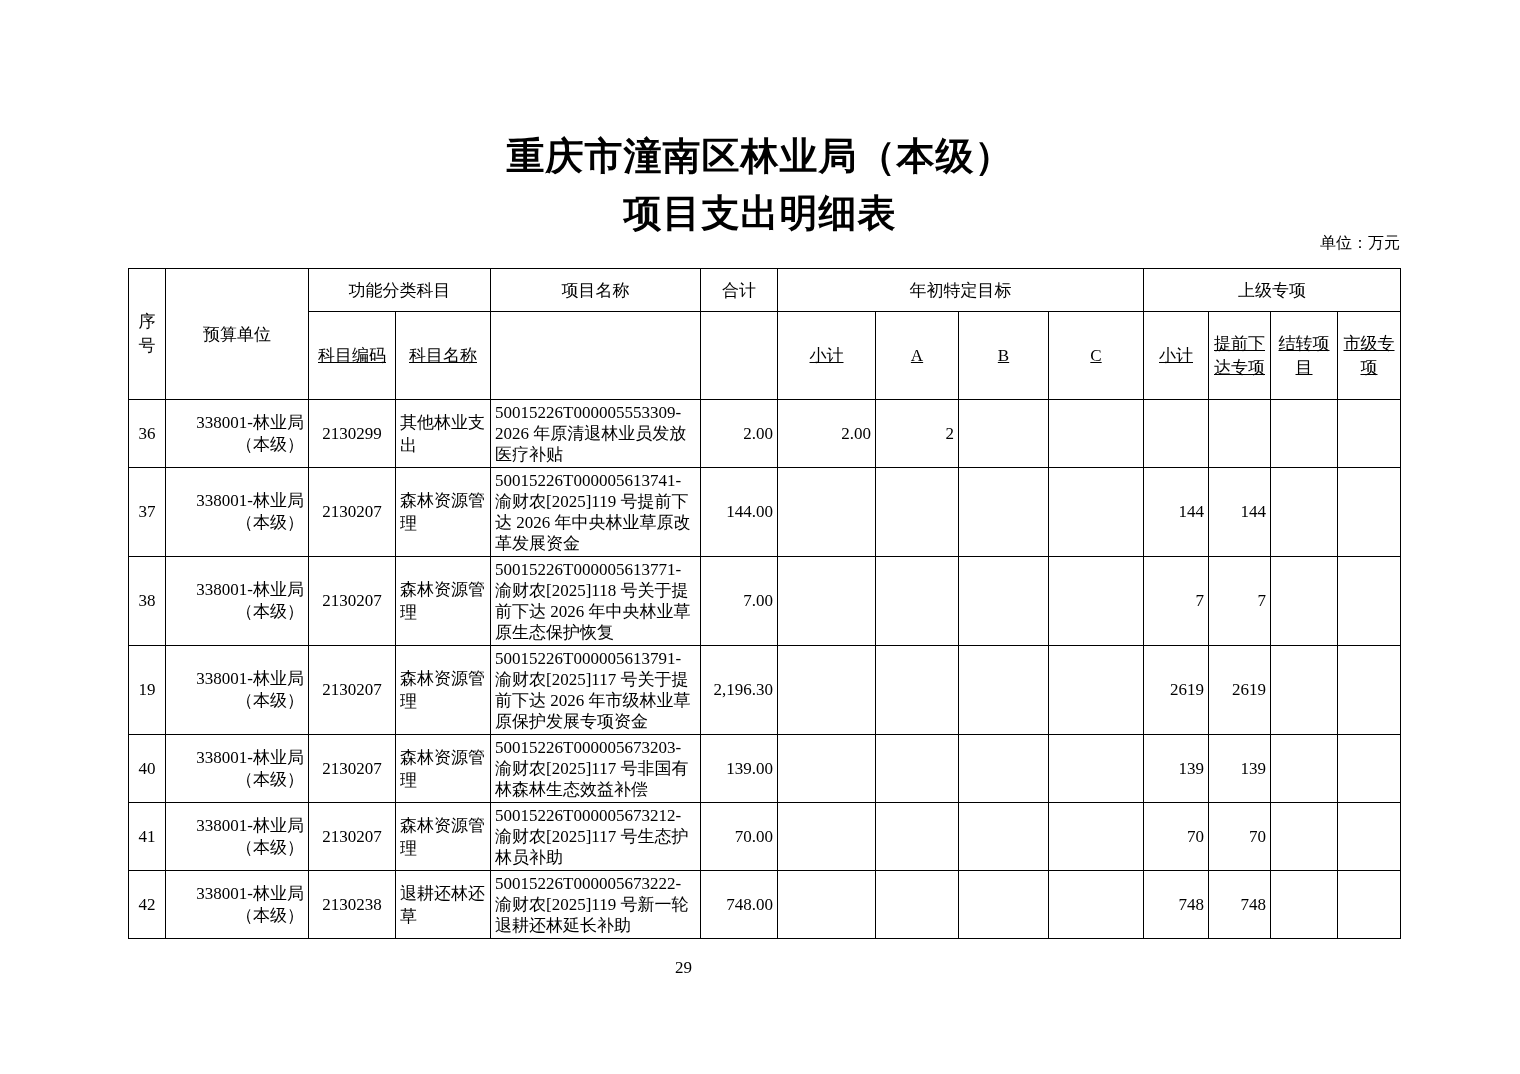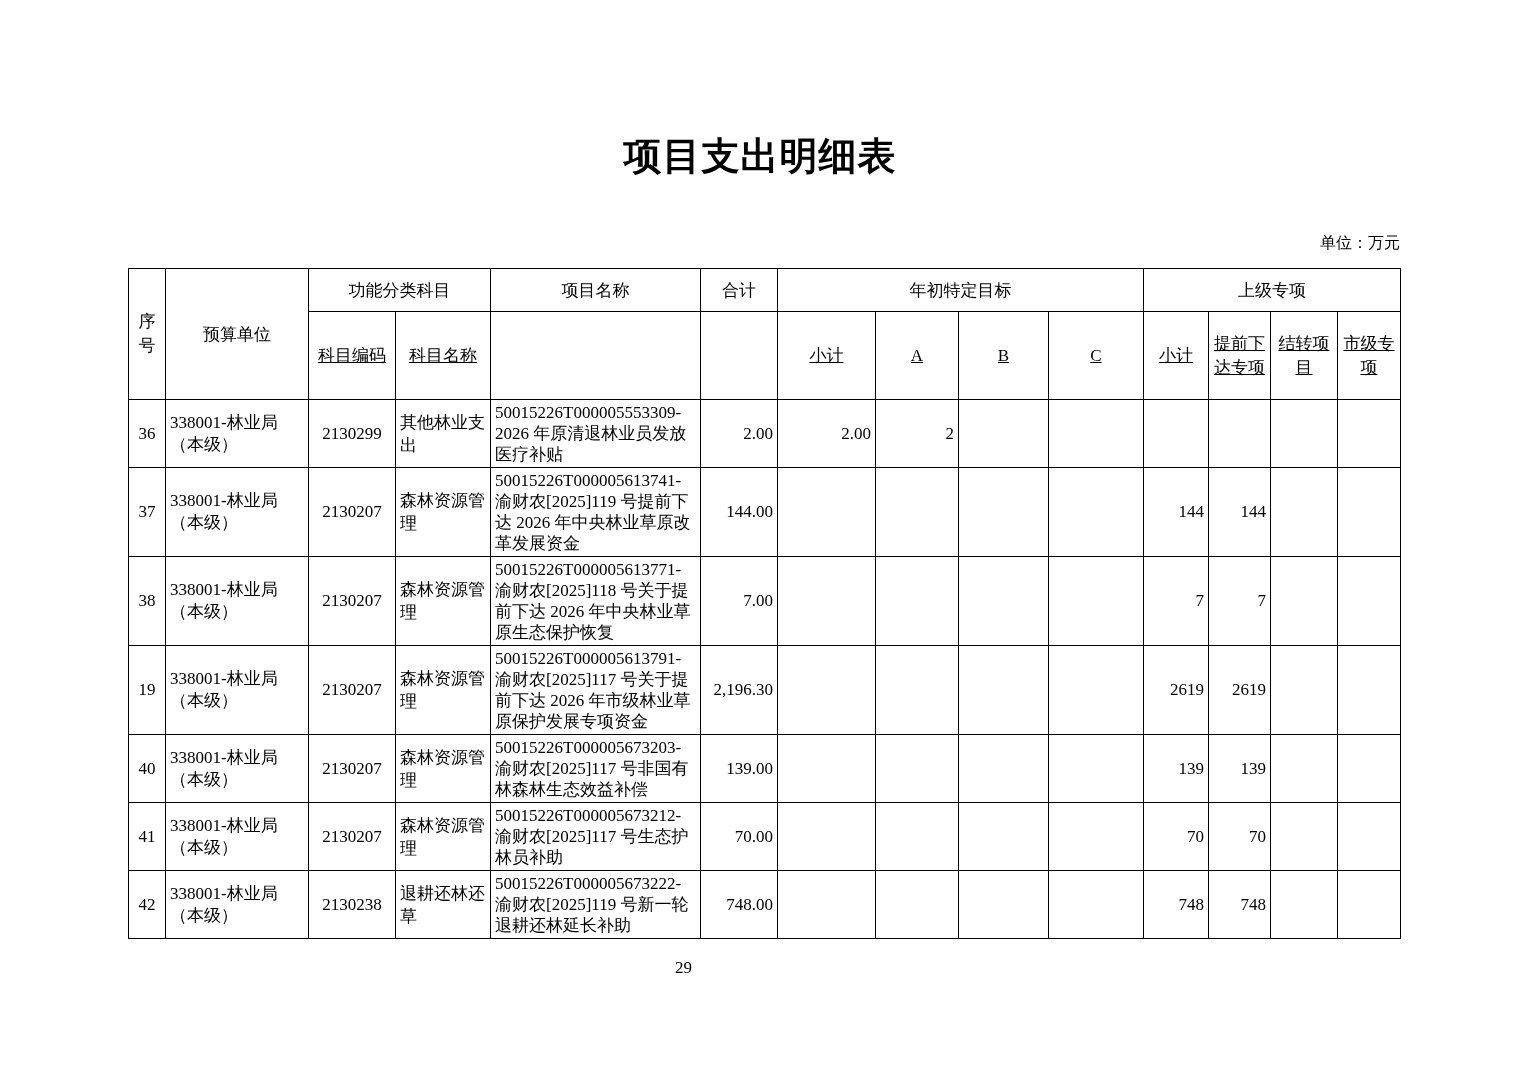--- a/index.html
+++ b/index.html
@@ -44,36 +44,37 @@
 
   tbody tr:nth-child(1) { height: 67px; }
   tbody tr:nth-child(2) { height: 85px; }
   tbody tr:nth-child(3) { height: 85px; }
   tbody tr:nth-child(4) { height: 85px; }
   tbody tr:nth-child(5) { height: 65px; }
   tbody tr:nth-child(6) { height: 63px; }
   tbody tr:nth-child(7) { height: 65px; }
 
   td.c   { text-align: center; line-height: 22px; }
-  td.unit { text-align: left; padding: 2px 13px; line-height: 22px; font-size: 16px; }
+  td.unit { text-align: right; padding: 2px 13px; line-height: 22px; font-size: 16px; }
   td.subject { text-align: left; padding: 2px 7px; line-height: 23px; }
   td.project { text-align: left; padding: 2px 6px; line-height: 21px; font-size: 16.5px; }
   td.num { text-align: right; padding-right: 12px; }
 
   .page-number {
     position: absolute; top: 958px; left: 0; width: 1367px;
     text-align: center; font-size: 17px;
   }
 </style>
 </head>
 <body>
 
 <div class="page">
 
   <div class="doc-title">
+    <div>重庆市潼南区林业局（本级）</div>
     <div>项目支出明细表</div>
   </div>
 
   <div class="unit-note">单位：万元</div>
 
   <table class="budget">
     <colgroup>
       <col style="width:37px">
       <col style="width:143px">
       <col style="width:87px">

